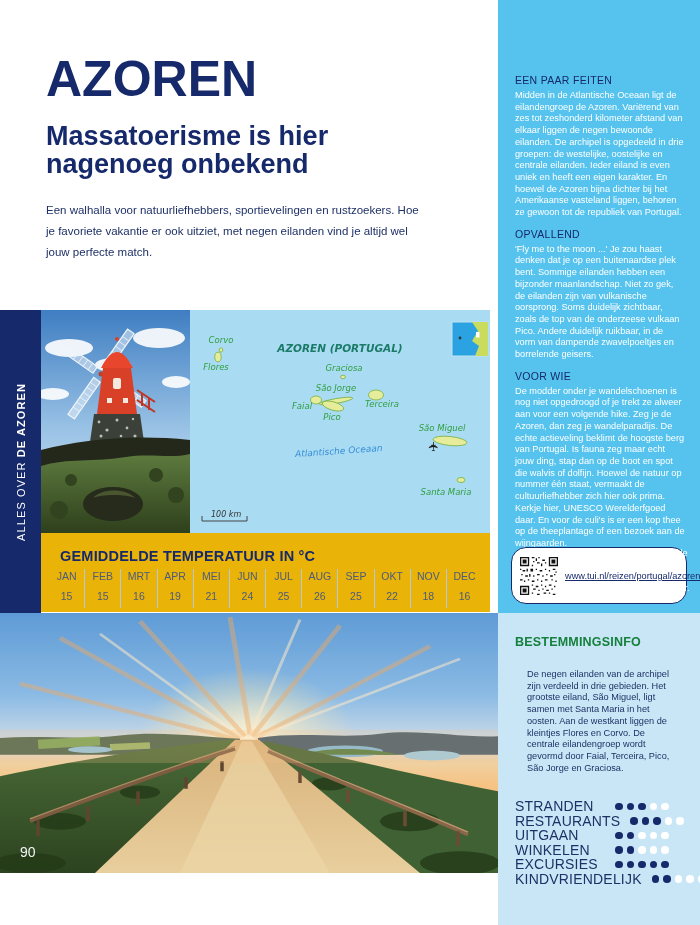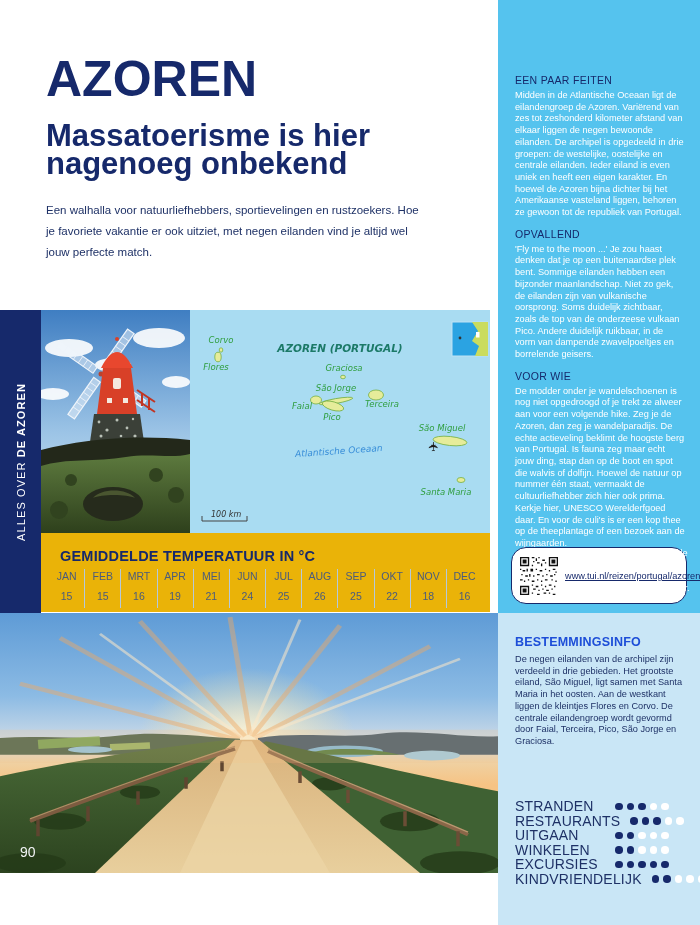--- a/index.html
+++ b/index.html
@@ -2,21 +2,21 @@
 <html><head>
 <meta charset="utf-8">
 <style>
   html,body{margin:0;padding:0;background:#fff;}
   .page{position:relative;width:700px;height:925px;background:#fff;overflow:hidden;
         font-family:"Liberation Sans",sans-serif;}
 
   
   .hero{position:absolute;left:46px;top:50px;width:440px;}
   .hero h1{margin:0;font-size:50px;font-weight:800;letter-spacing:0;color:#16296b;}
-  .hero h2{margin:14px 0 0;font-size:31px;font-weight:600;line-height:28px;color:#16296b;white-space:pre-line;}
+  .hero h2{margin:14px 0 0;font-size:27px;font-weight:600;line-height:28px;color:#16296b;white-space:pre-line;}
   .hero p{margin:22px 0 0;font-size:11.5px;line-height:21px;color:#1e3166;width:375px;}
 
   
   .side-tab{position:absolute;left:0;top:310px;width:41px;height:303px;background:#16296b;
             display:flex;align-items:center;justify-content:center;}
   .side-tab .vert{writing-mode:vertical-rl;transform:rotate(180deg);color:#fff;font-size:11px;
                   letter-spacing:1.1px;white-space:nowrap;}
   .side-tab .vert b{font-weight:700;}
 
   
@@ -44,22 +44,22 @@
   .qr-box{position:absolute;left:13px;top:547px;width:176px;height:57px;background:#fff;
           border:1.6px solid #16296b;border-radius:15px;display:flex;align-items:center;
           box-sizing:border-box;padding:0 6px 0 8px;gap:7px;}
   .qr-box svg{flex:0 0 38px;width:38px;height:38px;}
   .qr-text{font-size:7.8px;line-height:9.8px;color:#16296b;margin:0;}
   .qr-text a{color:#16296b;text-decoration:underline;cursor:pointer;}
 
   
   .panel-light{position:absolute;left:498px;top:613px;width:202px;height:312px;background:#c9e6f6;
                box-sizing:border-box;padding:22px 14px 0 17px;}
-  .panel-light h3{margin:0 0 5px;font-size:12.5px;font-weight:800;color:#1d4ed8;letter-spacing:.2px;}
-  .panel-light p{margin:0;font-size:9.2px;line-height:11.7px;color:#1e3166;}
+  .panel-light h3{margin:0 0 20px;font-size:12.5px;font-weight:800;color:#15803d;letter-spacing:.2px;}
+  .panel-light p{margin:12px;font-size:9.2px;line-height:11.7px;color:#1e3166;}
 
   .ratings{position:absolute;left:17px;top:186px;right:13px;}
   .rating-row{display:flex;align-items:center;height:14.5px;}
   .rating-label{flex:0 0 90px;font-size:14px;color:#1e3166;letter-spacing:.2px;}
   .dots{display:flex;gap:4px;margin-left:10px;}
   .dot{width:7.5px;height:7.5px;border-radius:50%;background:#fff;}
   .dot.filled{background:#16296b;}
 
   
   .mapbox text{font-family:"DejaVu Sans",sans-serif;font-style:italic;}

